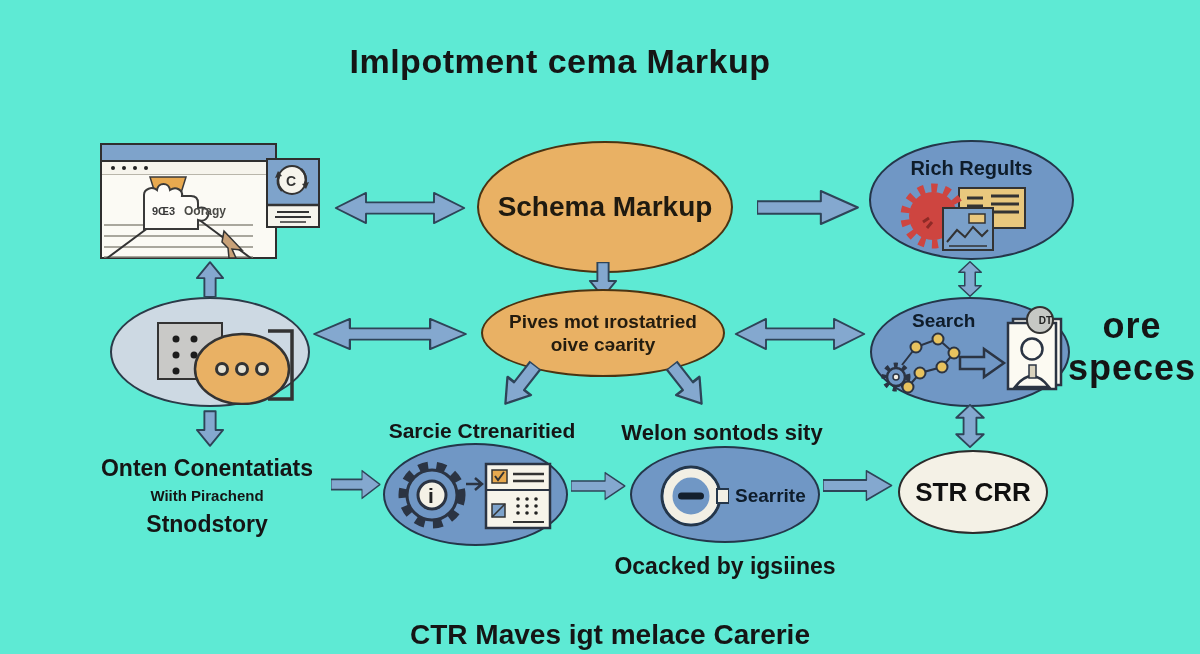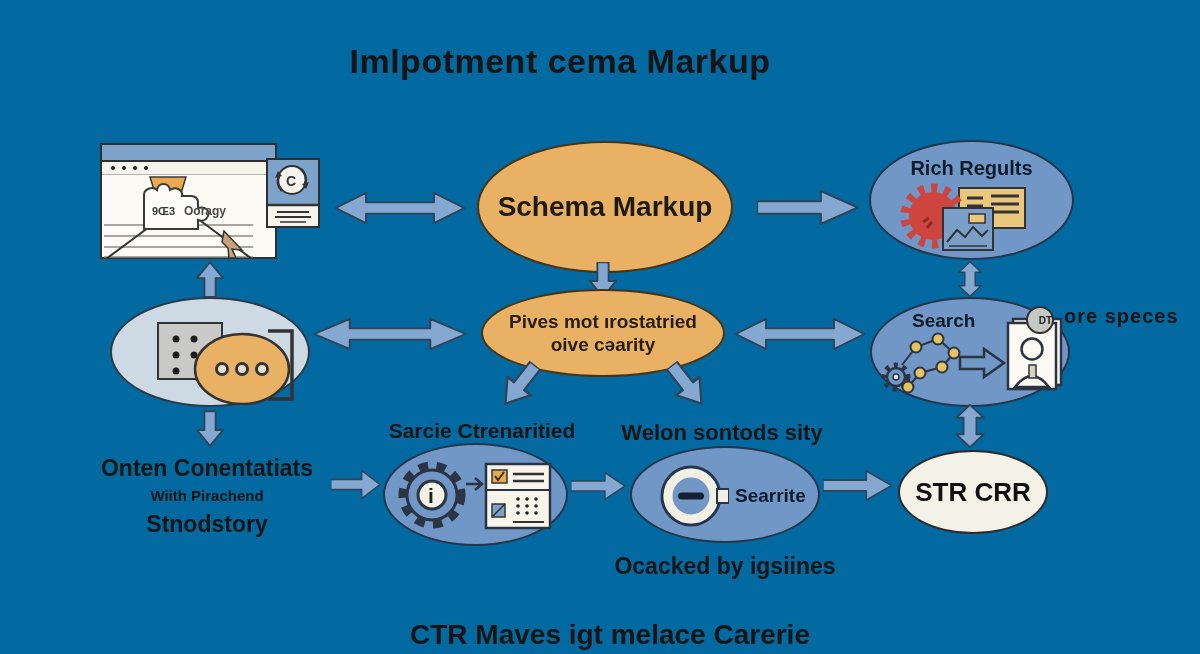--- a/index.html
+++ b/index.html
@@ -1,17 +1,17 @@
 <!DOCTYPE html>
 <html><head>
 <meta charset="utf-8">
 <style>
   html,body{margin:0;padding:0;}
   body{font-family:"Liberation Sans", sans-serif;}
-  #stage{position:relative;width:1200px;height:654px;background:#0369a1;overflow:hidden;}
+  #stage{position:relative;width:1200px;height:654px;background:#5eead4;overflow:hidden;}
   .abs{position:absolute;box-sizing:border-box;}
   .ellipse{border-radius:50%;display:flex;align-items:center;justify-content:center;text-align:center;}
   .blue{background:#7097c5;border:2.5px solid #24364a;}
   .orangef{background:#e9b164;border:2.5px solid #4a3312;}
   .lightf{background:#cdd9e3;border:2px solid #2b3a48;}
   .whitef{background:#f4f1e6;border:2.5px solid #2b2b2b;}
   .lbl{font-weight:bold;color:#151515;text-align:center;}
   .navy{color:#0e1c2a;}
   .arrow polygon{fill:#84a8cf;stroke:#2e4458;stroke-width:2;stroke-linejoin:round;}
   .dot{width:4px;height:4px;border-radius:50%;background:#222;display:inline-block;}
@@ -159,21 +159,21 @@
         <path d="M143,88 q17,-22 34,0 z" fill="#fcfaf2" stroke="#2b3443" stroke-width="2.5"></path>
         <rect x="157" y="66" width="7" height="13" fill="#d9d2bd" stroke="#2b3443" stroke-width="1.5"></rect>
       </g>
     </svg>
   </div>
 
   <div class="abs" style="left:1026px;top:306px;width:28px;height:28px;border-radius:50%;background:#c6c8c4;border:2px solid #333;display:flex;align-items:center;justify-content:flex-end;z-index:5;">
     <span class="lbl" style="font-size:10px;color:#222;">DT</span>
   </div>
 
-  <div class="abs lbl" style="left:1064px;top:305px;font-size:20px;letter-spacing:1px;">ore speces</div>
+  <div class="abs lbl" style="left:1064px;top:305px;font-size:36px;letter-spacing:1px;">ore speces</div>
 
   <svg class="abs arrow" style="left:195px;top:410px;" width="30" height="38" viewBox="0 0 32 38">
     <polygon points="10,0 22,0 22,20 30,20 16,37 2,20 10,20"></polygon>
   </svg>
 
   <svg class="abs arrow" style="left:503px;top:360px;transform:rotate(38deg);" width="34" height="50" viewBox="0 0 32 38" preserveAspectRatio="none">
     <polygon points="10,0 22,0 22,20 30,20 16,37 2,20 10,20"></polygon>
   </svg>
   <svg class="abs arrow" style="left:670px;top:360px;transform:rotate(-38deg);" width="34" height="50" viewBox="0 0 32 38" preserveAspectRatio="none">
     <polygon points="10,0 22,0 22,20 30,20 16,37 2,20 10,20"></polygon>

